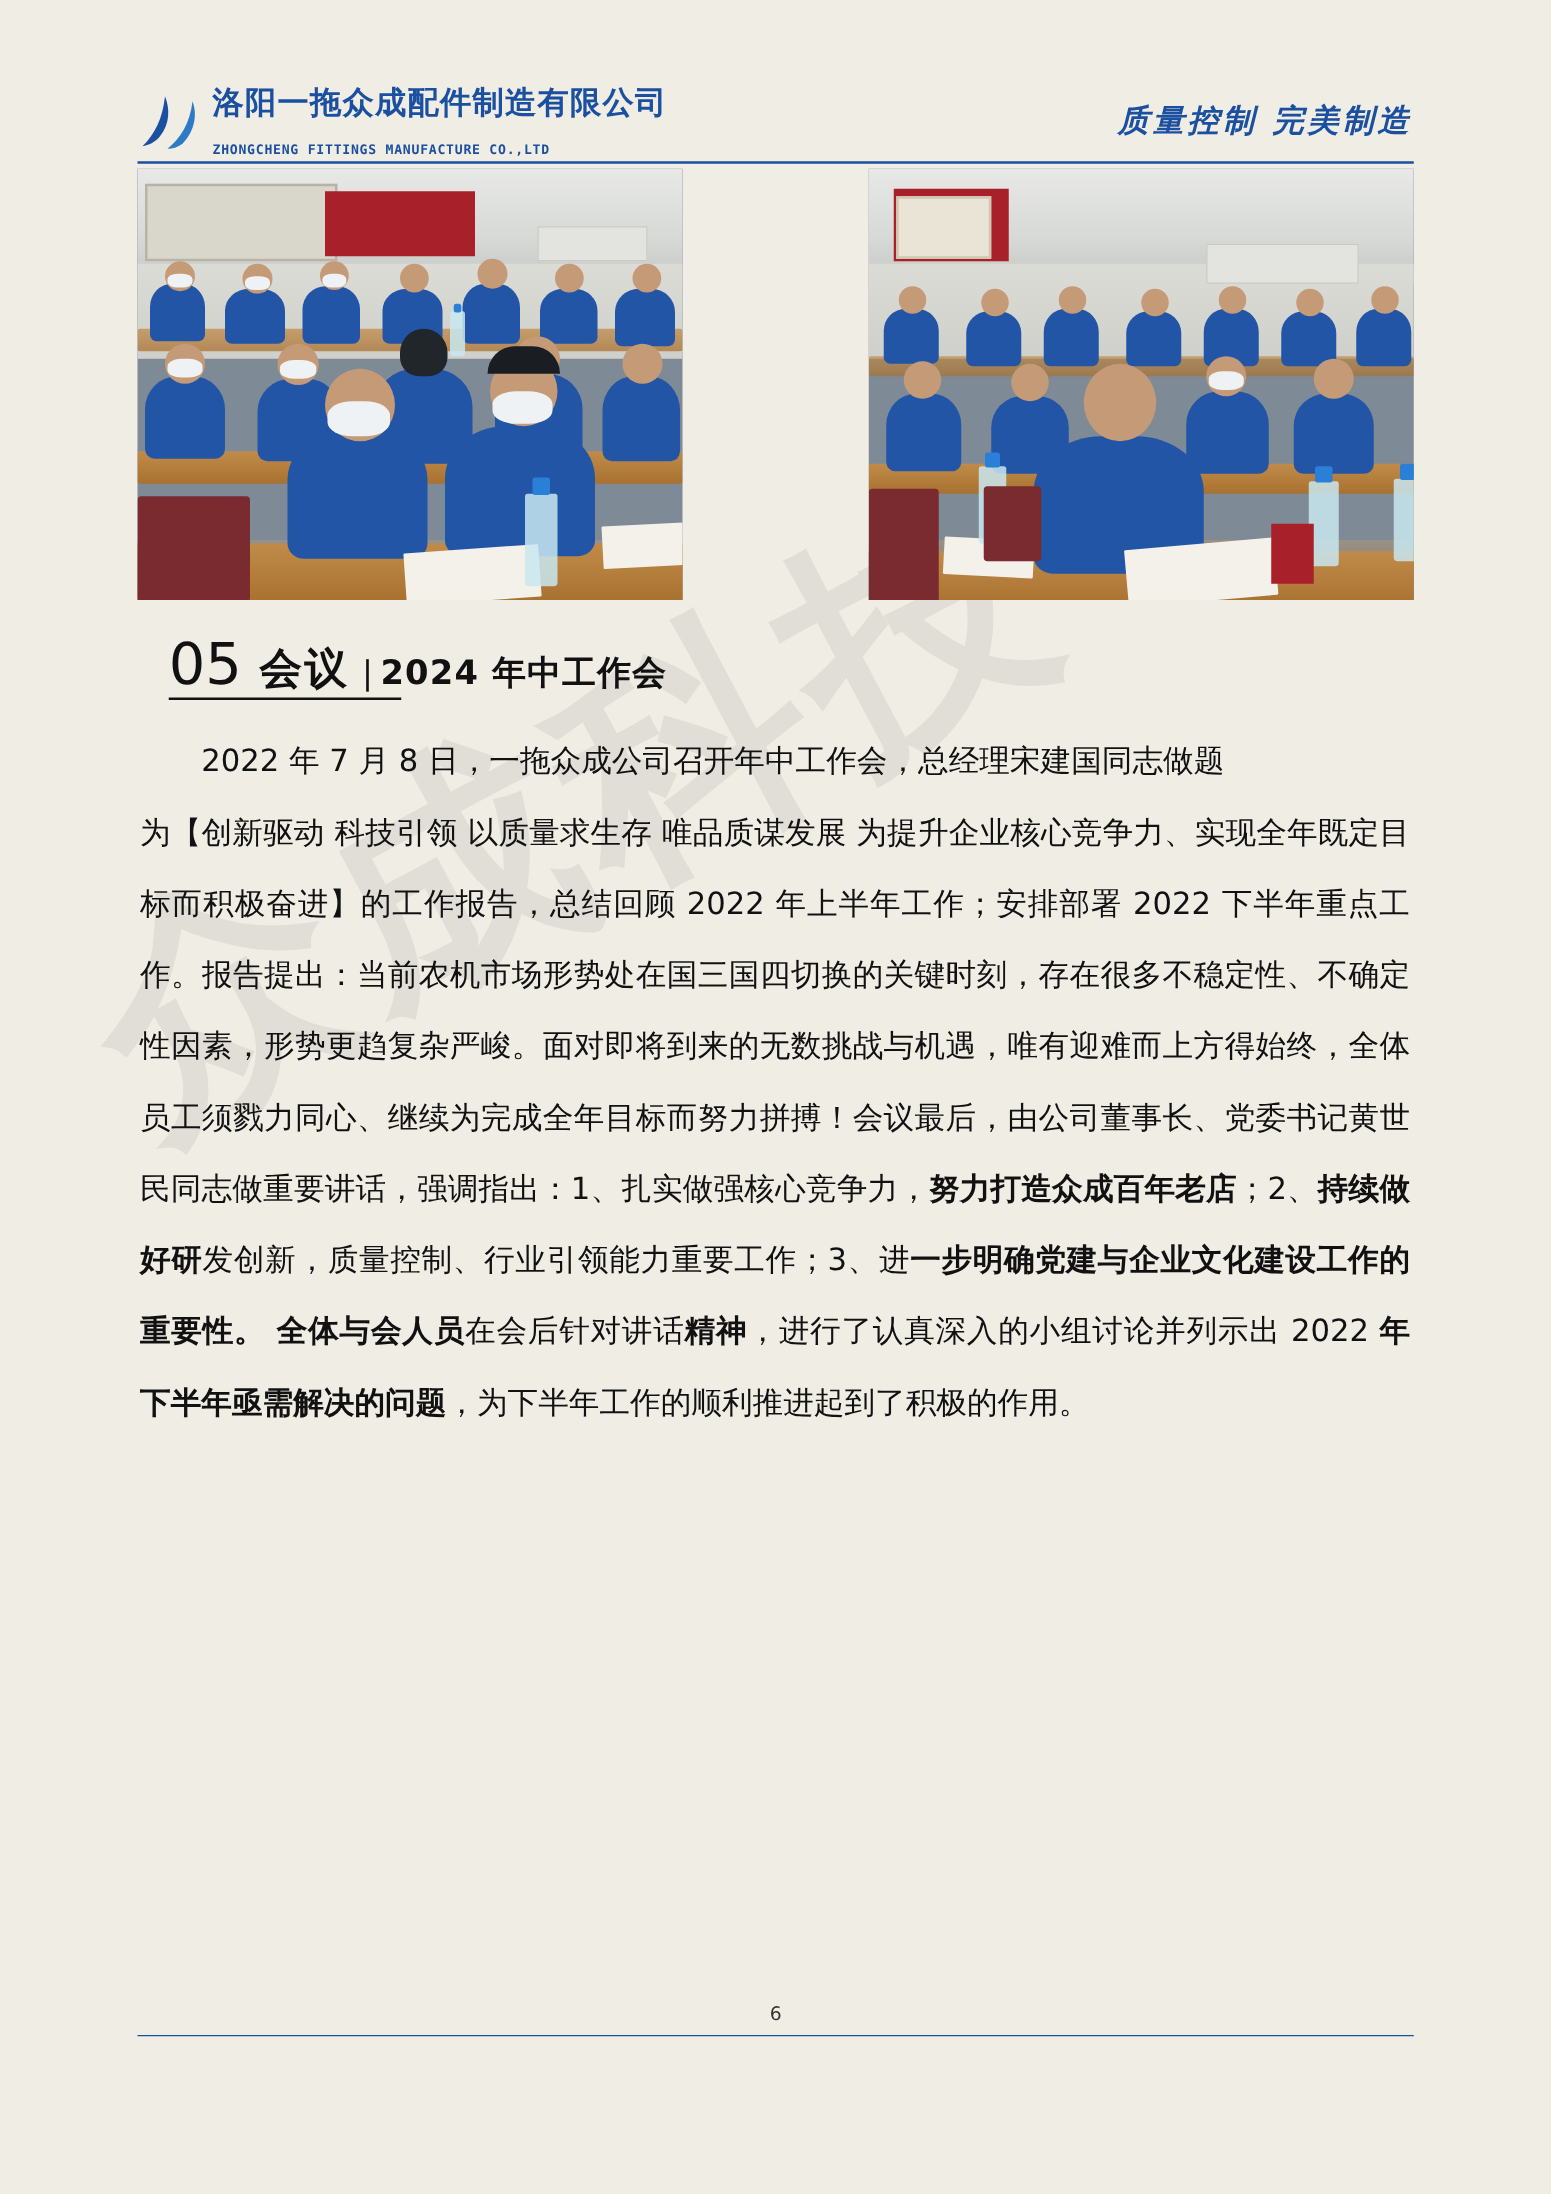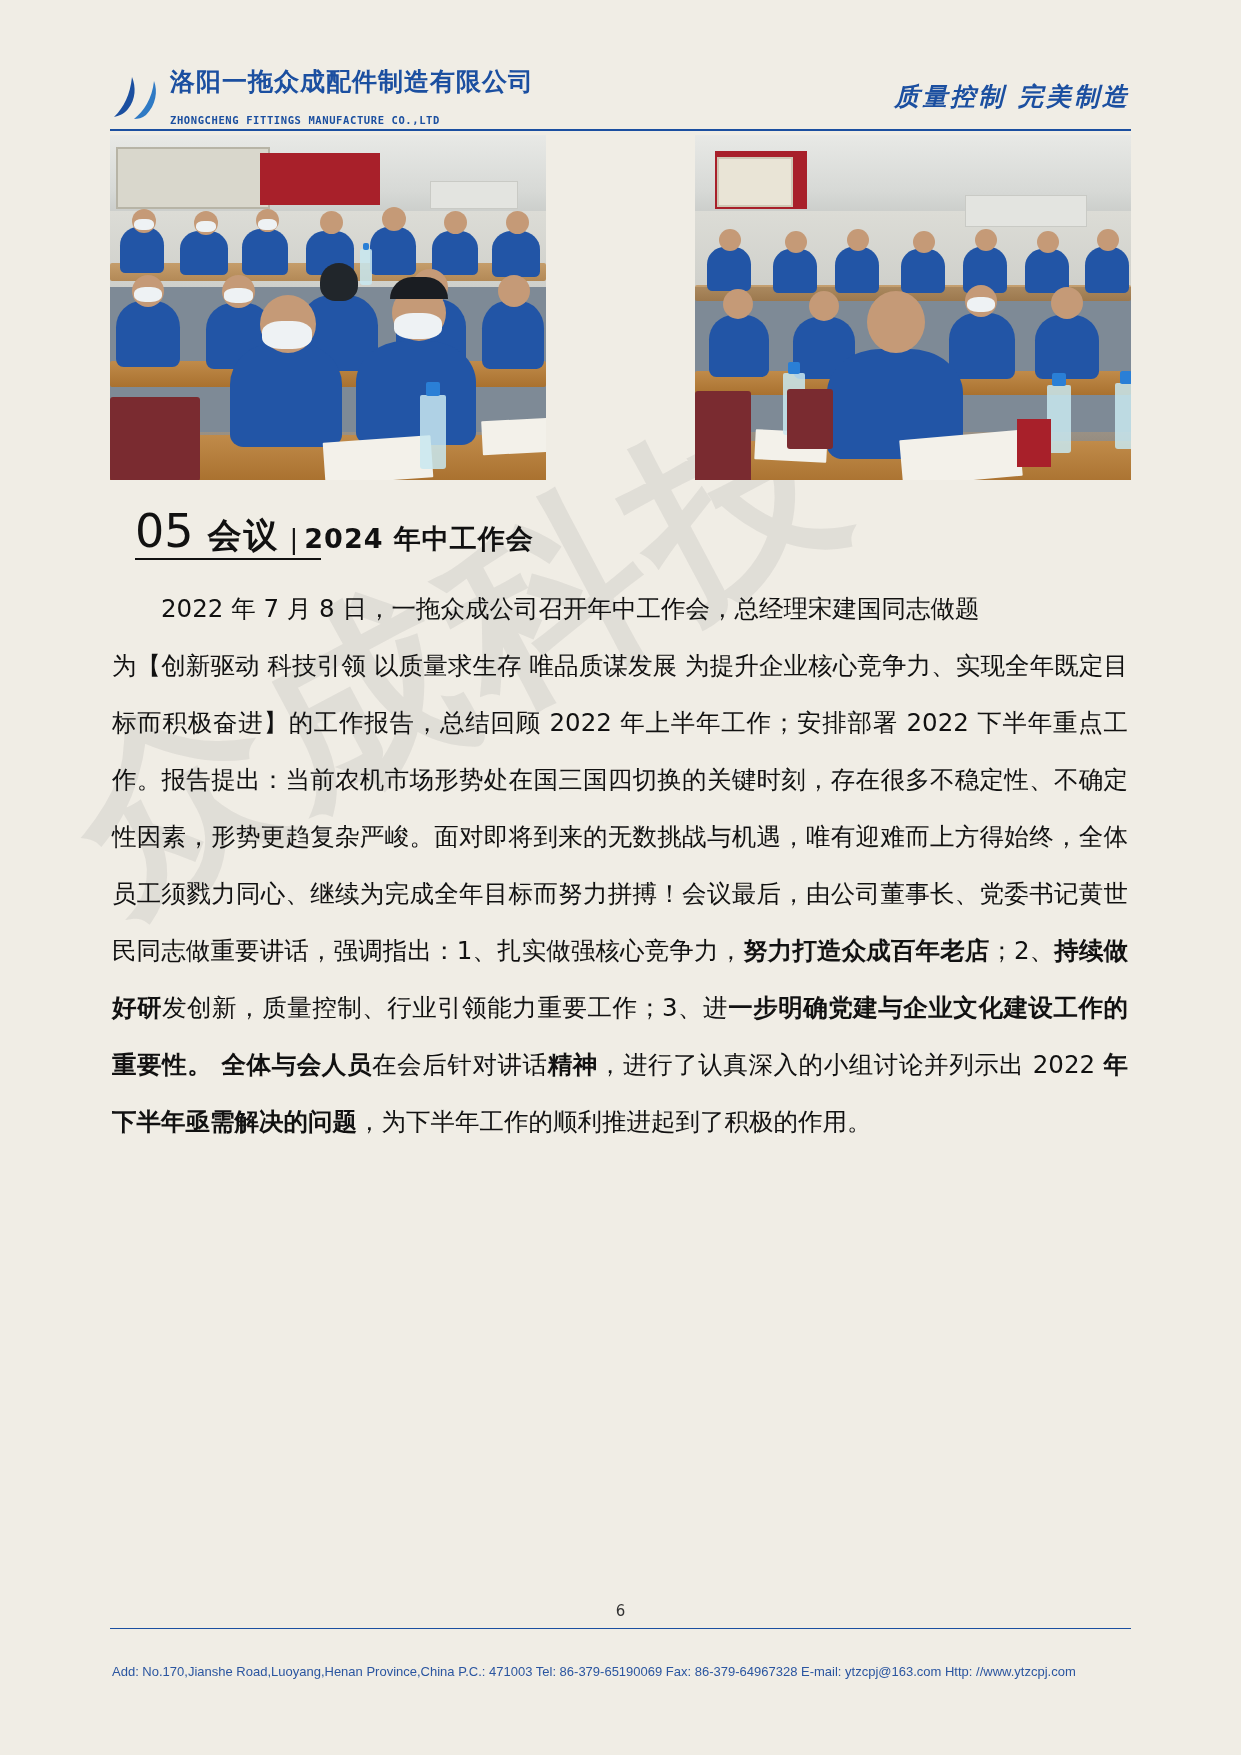--- a/index.html
+++ b/index.html
@@ -443,16 +443,15 @@
     </div>
     <div class="heading-underline"></div>
 
     <div class="body-text">
       <p class="p-first">2022 年 7 月 8 日，一拖众成公司召开年中工作会，总经理宋建国同志做题</p>
       <p><span>为【创新驱动  科技引领 以质量求生存 唯品质谋发展 为提升企业核心竞争力、实现全年既定目标而积极奋进】的工作报告，总结回顾 2022 年上半年工作；安排部署 2022 下半年重点工作。报告提出：当前农机市场形势处在国三国四切换的关键时刻，存在很多不稳定性、不确定性因素，形势更趋复杂严峻。面对即将到来的无数挑战与机遇，唯有迎难而上方得始终，全体员工须戮力同心、继续为完成全年目标而努力拼搏！会议最后，由公司董事长、党委书记黄世民同志做重要讲话，强调指出：1、扎实做强核心竞争力，</span><span class="bold">努力打造众成百年老店</span><span>；2、</span><span class="bold">持续做好研</span><span>发创新，质量控制、行业引领能力重要工作；3、进</span><span class="bold">一步明确党建与企业文化建设工作的重要性。 全体与会人员</span><span>在会后针对讲话</span><span class="bold">精神</span><span>，进行了认真深入的小组讨论并列示出 2022 </span><span class="bold">年下半年亟需解决的问题</span><span>，为下半年工作的顺利推进起到了积极的作用。</span></p>
     </div>
 
     <div class="page-num">6</div>
     <div class="footer-rule"></div>
-    <div class="footer-en">Add: No.170,Jianshe Road,Luoyang,Henan Province,China  P.C.: 471003   Tel: 86-379-65190069   Fax: 86-379-64967328   E-mail: ytzcpj@163.com   Http: //www.ytzcpj.com</div>
 
   </div>
 </div>
 
 </body></html>

